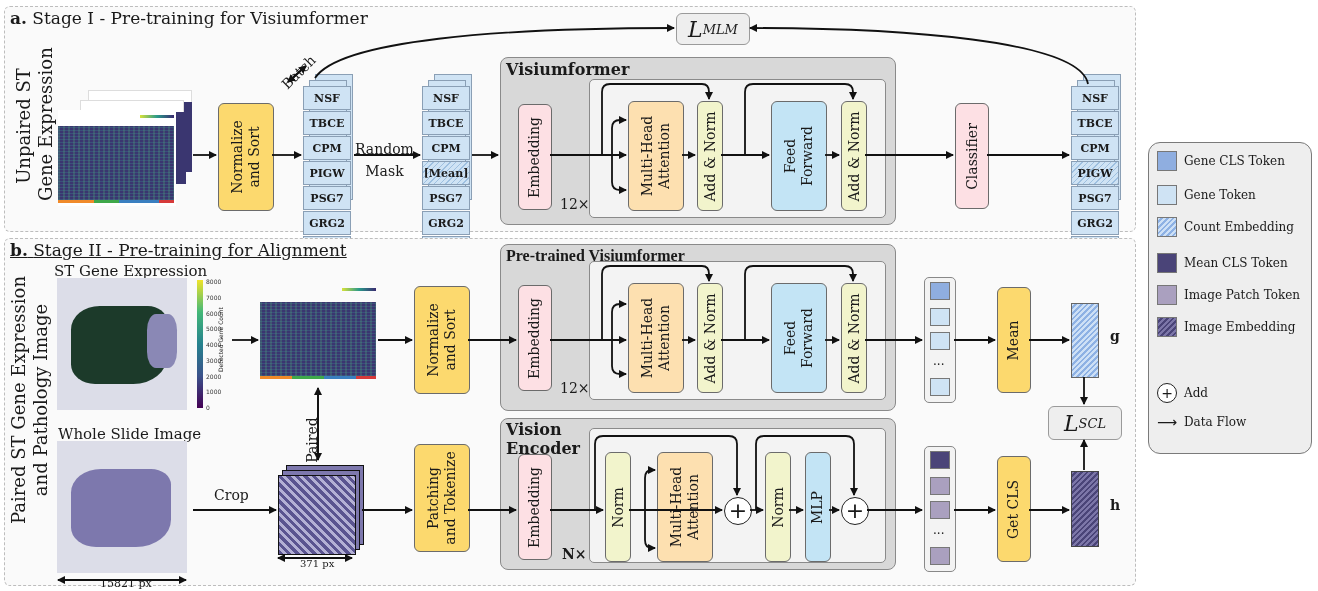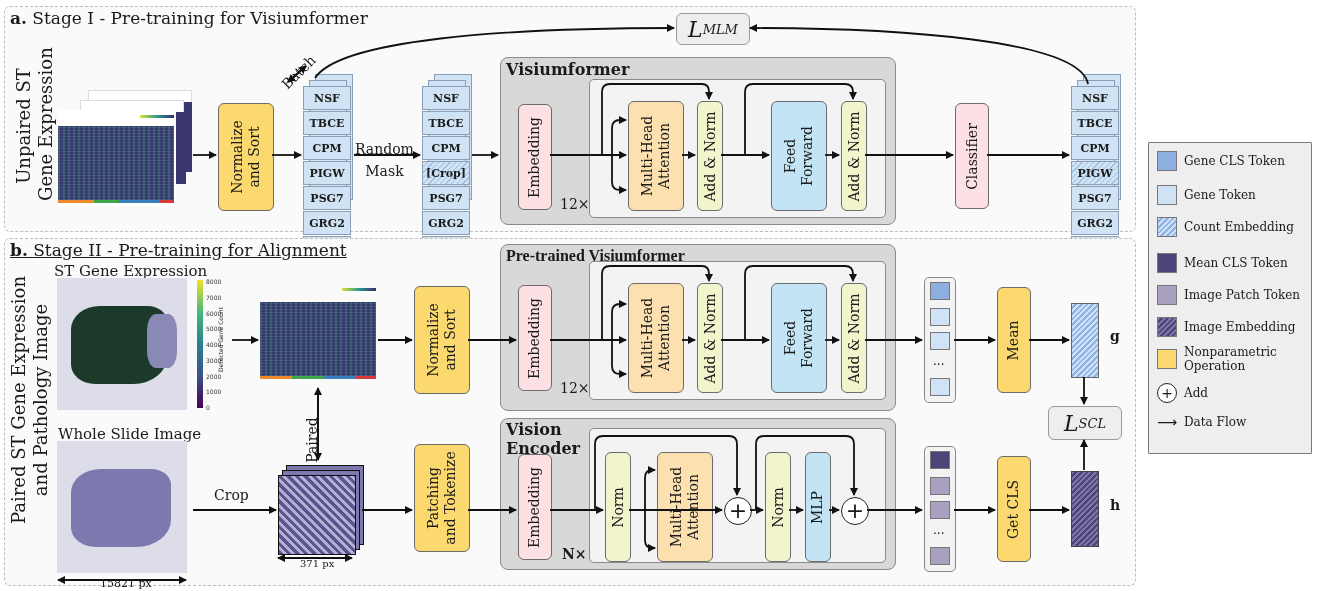--- a/index.html
+++ b/index.html
@@ -26,21 +26,21 @@
   .hatchdark{background:repeating-linear-gradient(135deg,#7c76a8 0 2px,#4a4478 2px 4px);}
   .hatchblue{background:repeating-linear-gradient(135deg,#cde0f6 0 2px,#8db1e4 2px 4px);}
   .back{background:#cfe3f4;border:1px solid #8a9fb5;position:absolute;}
   .loss{position:absolute;border:1px solid #9a9a9a;border-radius:6px;background:#eeeeee;display:flex;align-items:center;justify-content:center;font-family:"DejaVu Serif",serif;font-style:italic;font-size:22px;}
   .loss sub{font-size:13px;font-style:italic;}
   .small{font-size:12px;}
   .lbl{position:absolute;font-size:14px;white-space:nowrap;}
   .plus{position:absolute;width:26px;height:26px;border:1.5px solid #222;border-radius:50%;background:#fff;display:flex;align-items:center;justify-content:center;font-size:22px;font-family:"DejaVu Sans",sans-serif;line-height:1;}
   .vec{position:absolute;width:30px;border:1px solid #888;border-radius:5px;background:#f3f3f3;}
   .vcell{position:absolute;left:5px;width:18px;height:16px;border:1px solid #777;}
-  .legend{position:absolute;left:1148px;top:142px;width:162px;height:310px;border:1px solid #7a7a7a;border-radius:1px;background:#eeeeee;}
+  .legend{position:absolute;left:1148px;top:142px;width:162px;height:310px;border:1px solid #7a7a7a;border-radius:12px;background:#eeeeee;}
   .litem{position:absolute;left:8px;display:flex;align-items:center;font-size:12px;}
   .lsw{width:18px;height:18px;border:1px solid #777;margin-right:7px;flex:none;}
   .heat{position:absolute;background:
       repeating-linear-gradient(90deg,rgba(80,180,120,.25) 0 2px,rgba(0,0,0,0) 2px 5px),
       repeating-linear-gradient(0deg,rgba(60,130,140,.35) 0 1px,rgba(0,0,0,0) 1px 3px),
       #3a3670;}
   .tissue{position:absolute;background:#dcdde8;}
   svg.ov{position:absolute;left:0;top:0;overflow:visible;pointer-events:none;}
 </style>
 </head>
@@ -90,21 +90,21 @@
 <div class="lbl" style="left:355px;top:138px;text-align:center;line-height:22px;white-space:pre;font-size:14px;">Random
 Mask</div>
 
 <div>
   <div class="back" style="left:434px;top:74px;width:36px;height:124px;"></div>
   <div class="back" style="left:428px;top:80px;width:36px;height:124px;"></div>
   <div id="stackB" class="stack" style="left:422px;top:86px;">
       <div class="tok" style="top: 0px;">NSF</div>
       <div class="tok" style="top: 25px;">TBCE</div>
       <div class="tok" style="top: 50px;">CPM</div>
-      <div class="tok hatch" style="top: 75px;">[Crop]</div>
+      <div class="tok hatch" style="top: 75px;">[Mean]</div>
       <div class="tok" style="top: 100px;">PSG7</div>
       <div class="tok" style="top: 125px;">GRG2</div>
       <div class="tok" style="top: 150px;">...</div>
     </div>
 </div>
 
 <div class="outer" style="left:500px;top:57px;width:394px;height:166px;"></div>
 <div class="otitle" style="left:506px;top:60px;">Visiumformer</div>
 <div class="inner" style="left:589px;top:79px;width:295px;height:137px;"></div>
 <div class="box pink" style="left:518px;top:104px;width:32px;height:104px;">
@@ -306,25 +306,20 @@
       <div class="lsw" style="background:#4a4478;"></div>
       <span>Mean CLS Token</span>
     </div>
   <div class="litem" style="top:142px;">
       <div class="lsw" style="background:#aaa0bf;"></div>
       <span>Image Patch Token</span>
     </div>
   <div class="litem" style="top:174px;text-align:center;">
       <div class="lsw hatchdark"></div>
       <span>Image Embedding</span>
-    </div>
-  <div class="litem" style="top:202px;">
-      <div class="lsw" style="background:#fcd96e;"></div>
-      <span style="white-space:pre;line-height:14px;">Nonparametric
-Operation</span>
     </div>
   <div class="litem" style="top:240px;">
       <div class="lsw" style="border-radius:50%;background:#fff;border:1.2px solid #222;display:flex;align-items:center;justify-content:center;font-family:'DejaVu Sans',sans-serif;font-size:14px;">+</div>
       <span>Add</span>
     </div>
   <div class="litem" style="top:272px;">
       <div style="width:24px;margin-right:3px;font-family:'DejaVu Sans',sans-serif;font-size:14px;line-height:10px;">⟶</div>
       <span>Data Flow</span>
     </div>
 </div>

